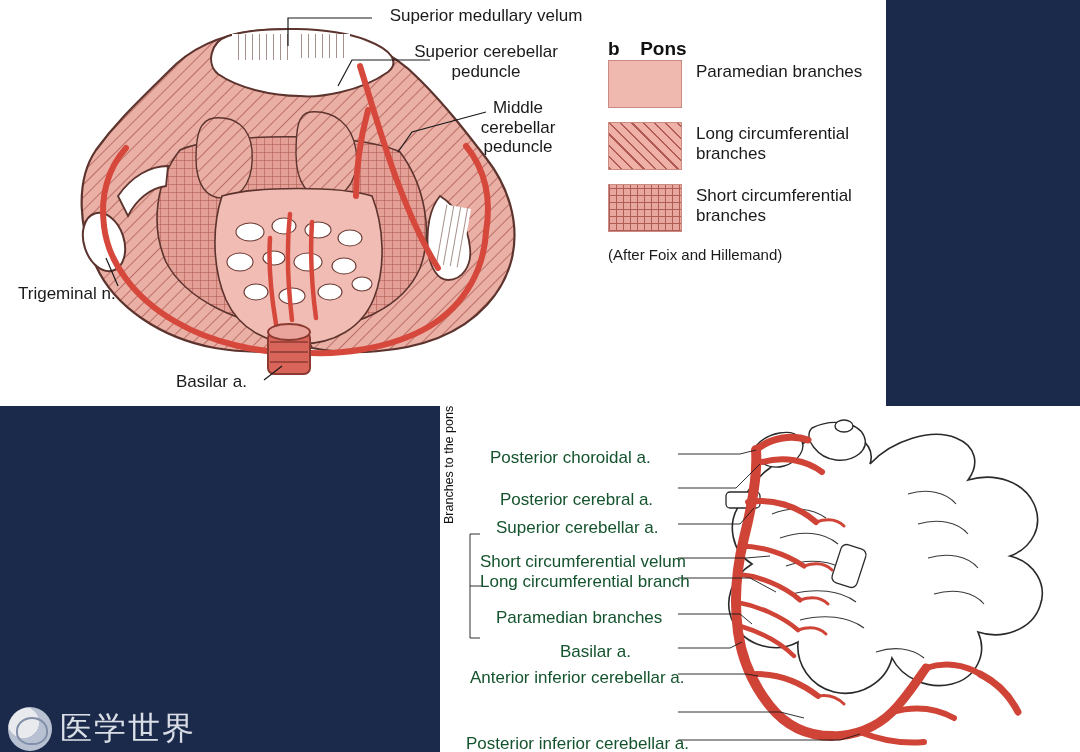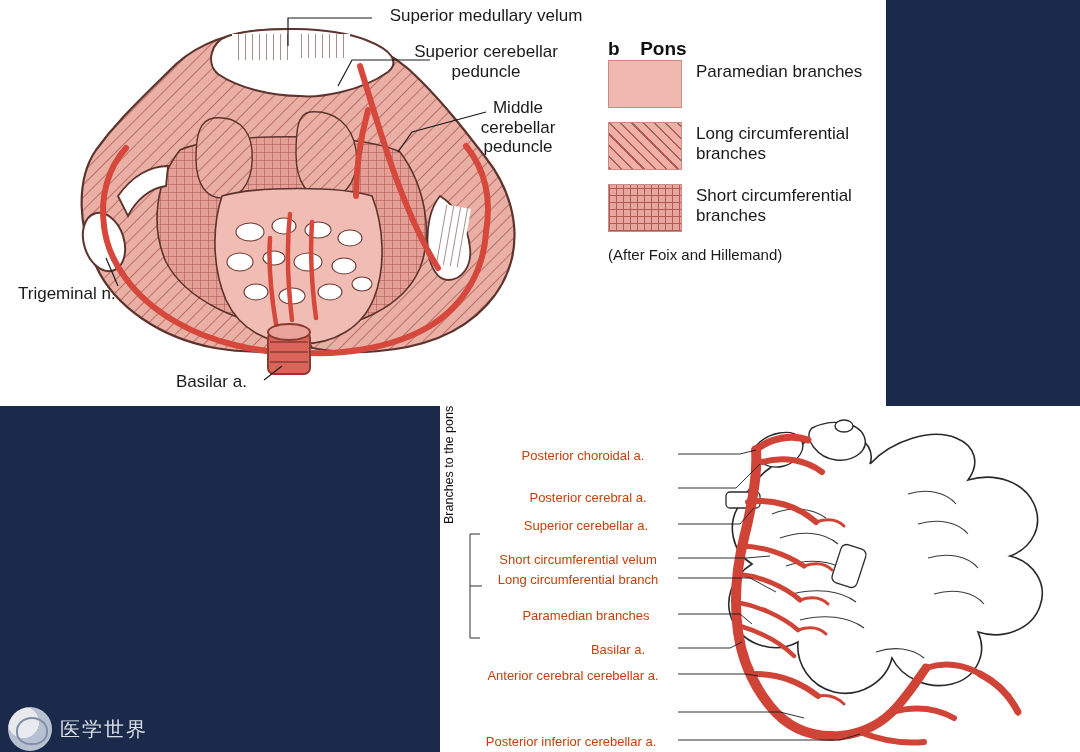--- a/index.html
+++ b/index.html
@@ -81,23 +81,23 @@
   }
   .legend-note {
     font-size: 15px;
     color: #1a1a1a;
     margin-top: 10px;
   }
 
   
   .bs-label {
     position: absolute;
-    font-size: 13px;
-    color: #c2410c;
-    text-align: center;
+    font-size: 17px;
+    color: #14532d;
+    text-align: left;
     white-space: nowrap;
   }
   #bracket-text {
     position: absolute;
     left: 2px;
     top: 118px;
     font-size: 12.5px;
     color: #111;
     transform: rotate(-90deg);
     transform-origin: left top;
@@ -126,21 +126,21 @@
   #wm-logo:after {
     content: "";
     position: absolute;
     left: 8px; top: 10px;
     width: 28px; height: 24px;
     border: 2px solid #8e9bb3;
     border-radius: 50% 50% 45% 45%;
   }
   #wm-text {
     font-family: Liberation Sans, sans-serif;
-    font-size: 20px;
+    font-size: 32px;
     color: #e9edf4;
     letter-spacing: 2px;
     opacity: .92;
   }
   svg { display: block; }
 </style>
 </head>
 <body>
 
 <div class="panel" id="panel-pons">
@@ -359,21 +359,21 @@
     </g>
   </svg>
 
   <div class="bs-label" style="left:50px; top:42px; width:186px;">Posterior choroidal a.</div>
   <div class="bs-label" style="left:60px; top:84px; width:176px;">Posterior cerebral a.</div>
   <div class="bs-label" style="left:56px; top:112px; width:180px;">Superior cerebellar a.</div>
   <div class="bs-label" style="left:40px; top:146px; width:196px;">Short circumferential velum</div>
   <div class="bs-label" style="left:40px; top:166px; width:196px;">Long circumferential branch</div>
   <div class="bs-label" style="left:56px; top:202px; width:180px;">Paramedian branches</div>
   <div class="bs-label" style="left:120px; top:236px; width:116px;">Basilar a.</div>
-  <div class="bs-label" style="left:30px; top:262px; width:206px;">Anterior cerebral cerebellar a.</div>
+  <div class="bs-label" style="left:30px; top:262px; width:206px;">Anterior inferior cerebellar a.</div>
   <div class="bs-label" style="left:110px; top:300px; width:126px;margin-top:44px;">Vertebral aa.</div>
   <div class="bs-label" style="left:26px; top:328px; width:210px;">Posterior inferior cerebellar a.</div>
 
   <div id="bracket-text">Branches to the pons</div>
 </div>
 
 <div id="watermark">
   <div id="wm-logo"></div>
   <div id="wm-text">医学世界</div>
 </div>

